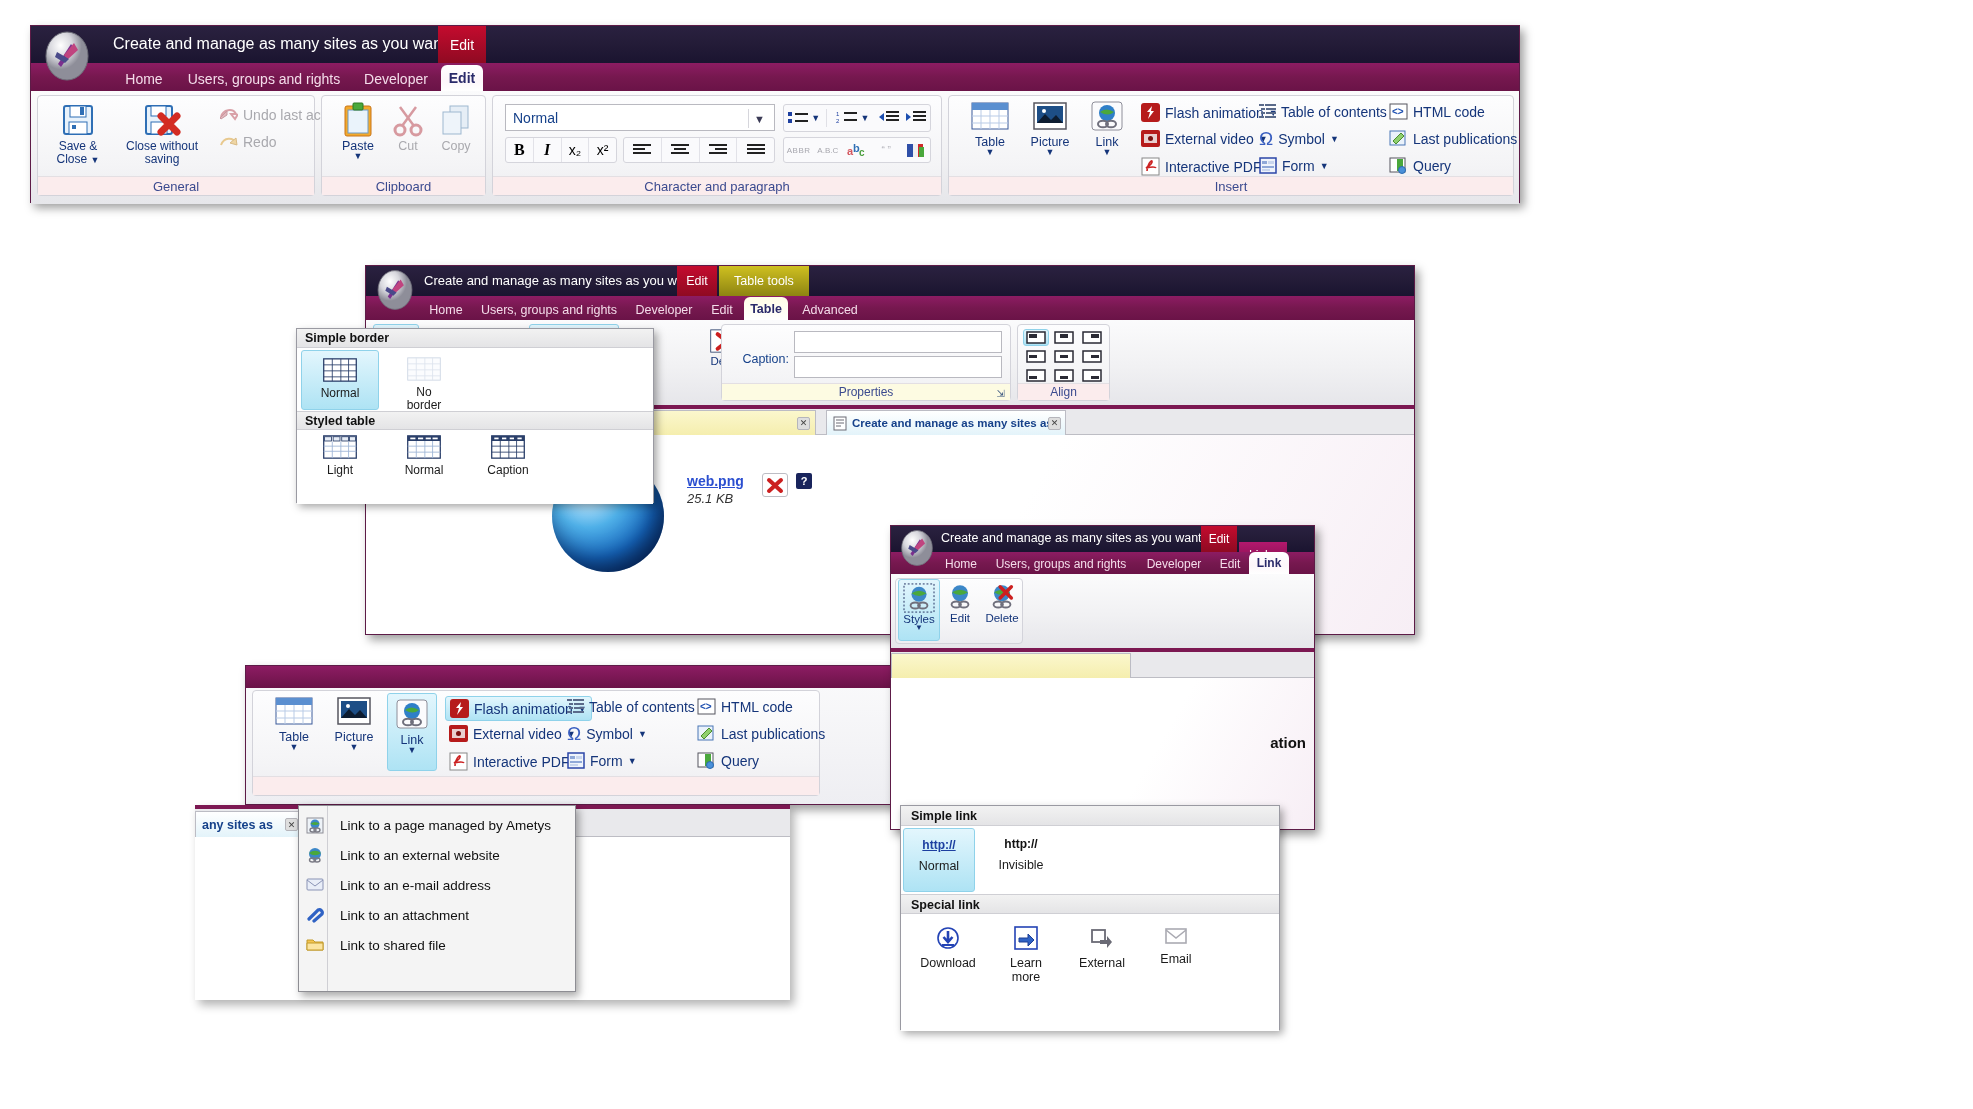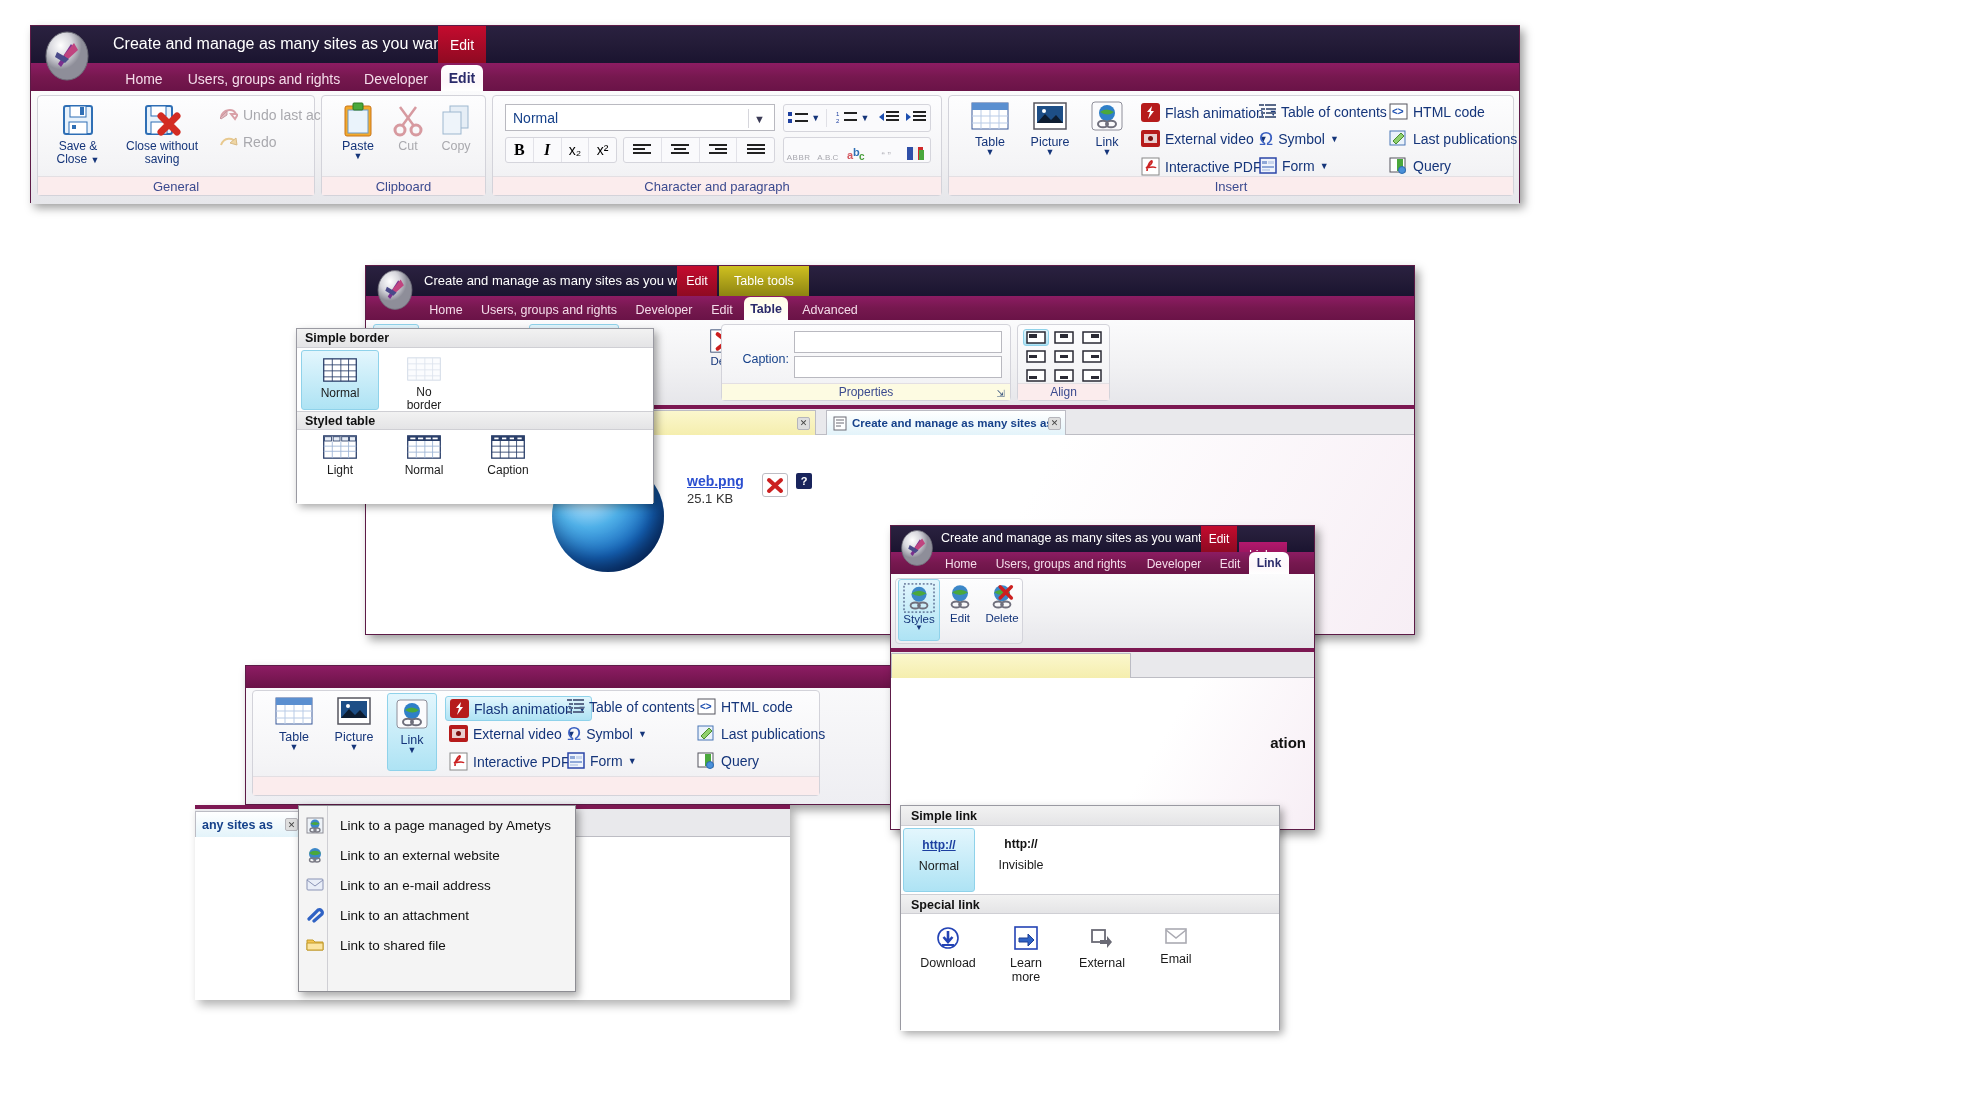--- a/index.html
+++ b/index.html
@@ -81,21 +81,21 @@
   .xbtn { width:13px; height:13px; border-radius:2px; background:#dedede; border:1px solid #b5b5bb;
           color:#444; font-size:9px; display:flex; align-items:center; justify-content:center; }
 
   .globe {
     border-radius:50%;
     background:
       radial-gradient(circle at 32% 26%, #ffffff 0%, #bfe8ff 10%, #4fb0e8 34%, #1668c0 62%, #0a3d84 86%, #062a5e 100%);
     box-shadow: inset -8px -10px 22px rgba(0,0,20,.5);
   }
   .link-a { color:#2b4fd0; text-decoration:underline; }
-  .ital { color:#333; }
+  .ital { font-style:italic; color:#333; }
   svg { display:block; }
 </style>
 </head>
 <body>
 
 <div id="stage">
 
   <div class="win" style="left:30px; top:25px; width:1490px; height:178px; border:1px solid #5d1b47;">
 
     <div class="titlebar" style="height:37px;">
@@ -290,21 +290,21 @@
                 <g fill="#222">
                   <rect x="8" y="1" width="13" height="2"></rect>
                   <rect x="8" y="5" width="13" height="2"></rect>
                   <rect x="8" y="9" width="13" height="2"></rect>
                 </g>
                 <path d="M1 3 L6 7 L1 11 Z" fill="#1d4fb0"></path>
               </svg>
           </div>
         </div>
 
-        <div style="position:absolute;left:290px;top:41px;width:148px;height:26px;border:1px solid #d5d5dc;border-radius:3px;background:#fafafc;display:flex;align-items:flex-end;">
+        <div style="position:absolute;left:290px;top:41px;width:148px;height:26px;border:1px solid #d5d5dc;border-radius:3px;background:#fafafc;display:flex;align-items:center;">
           <div style="flex:1;text-align:center;font-size:8px;color:#a7a7ae;letter-spacing:.5px;">ABBR</div>
           <div style="flex:1;text-align:center;font-size:8px;color:#a7a7ae;">A.B.C</div>
           <div style="flex:1;display:flex;justify-content:center;">
             <svg width="20" height="16" viewBox="0 0 20 16">
                 <text x="0" y="13" font-size="11" font-weight="bold" fill="#d4575f">a</text>
                 <text x="6" y="10" font-size="11" font-weight="bold" fill="#2f6fb5">b</text>
                 <text x="12" y="14" font-size="10" font-weight="bold" fill="#4a9e3c">c</text>
               </svg>
           </div>
           <div style="flex:1;text-align:center;font-size:10px;color:#b6b6bd;">“ ”</div>

